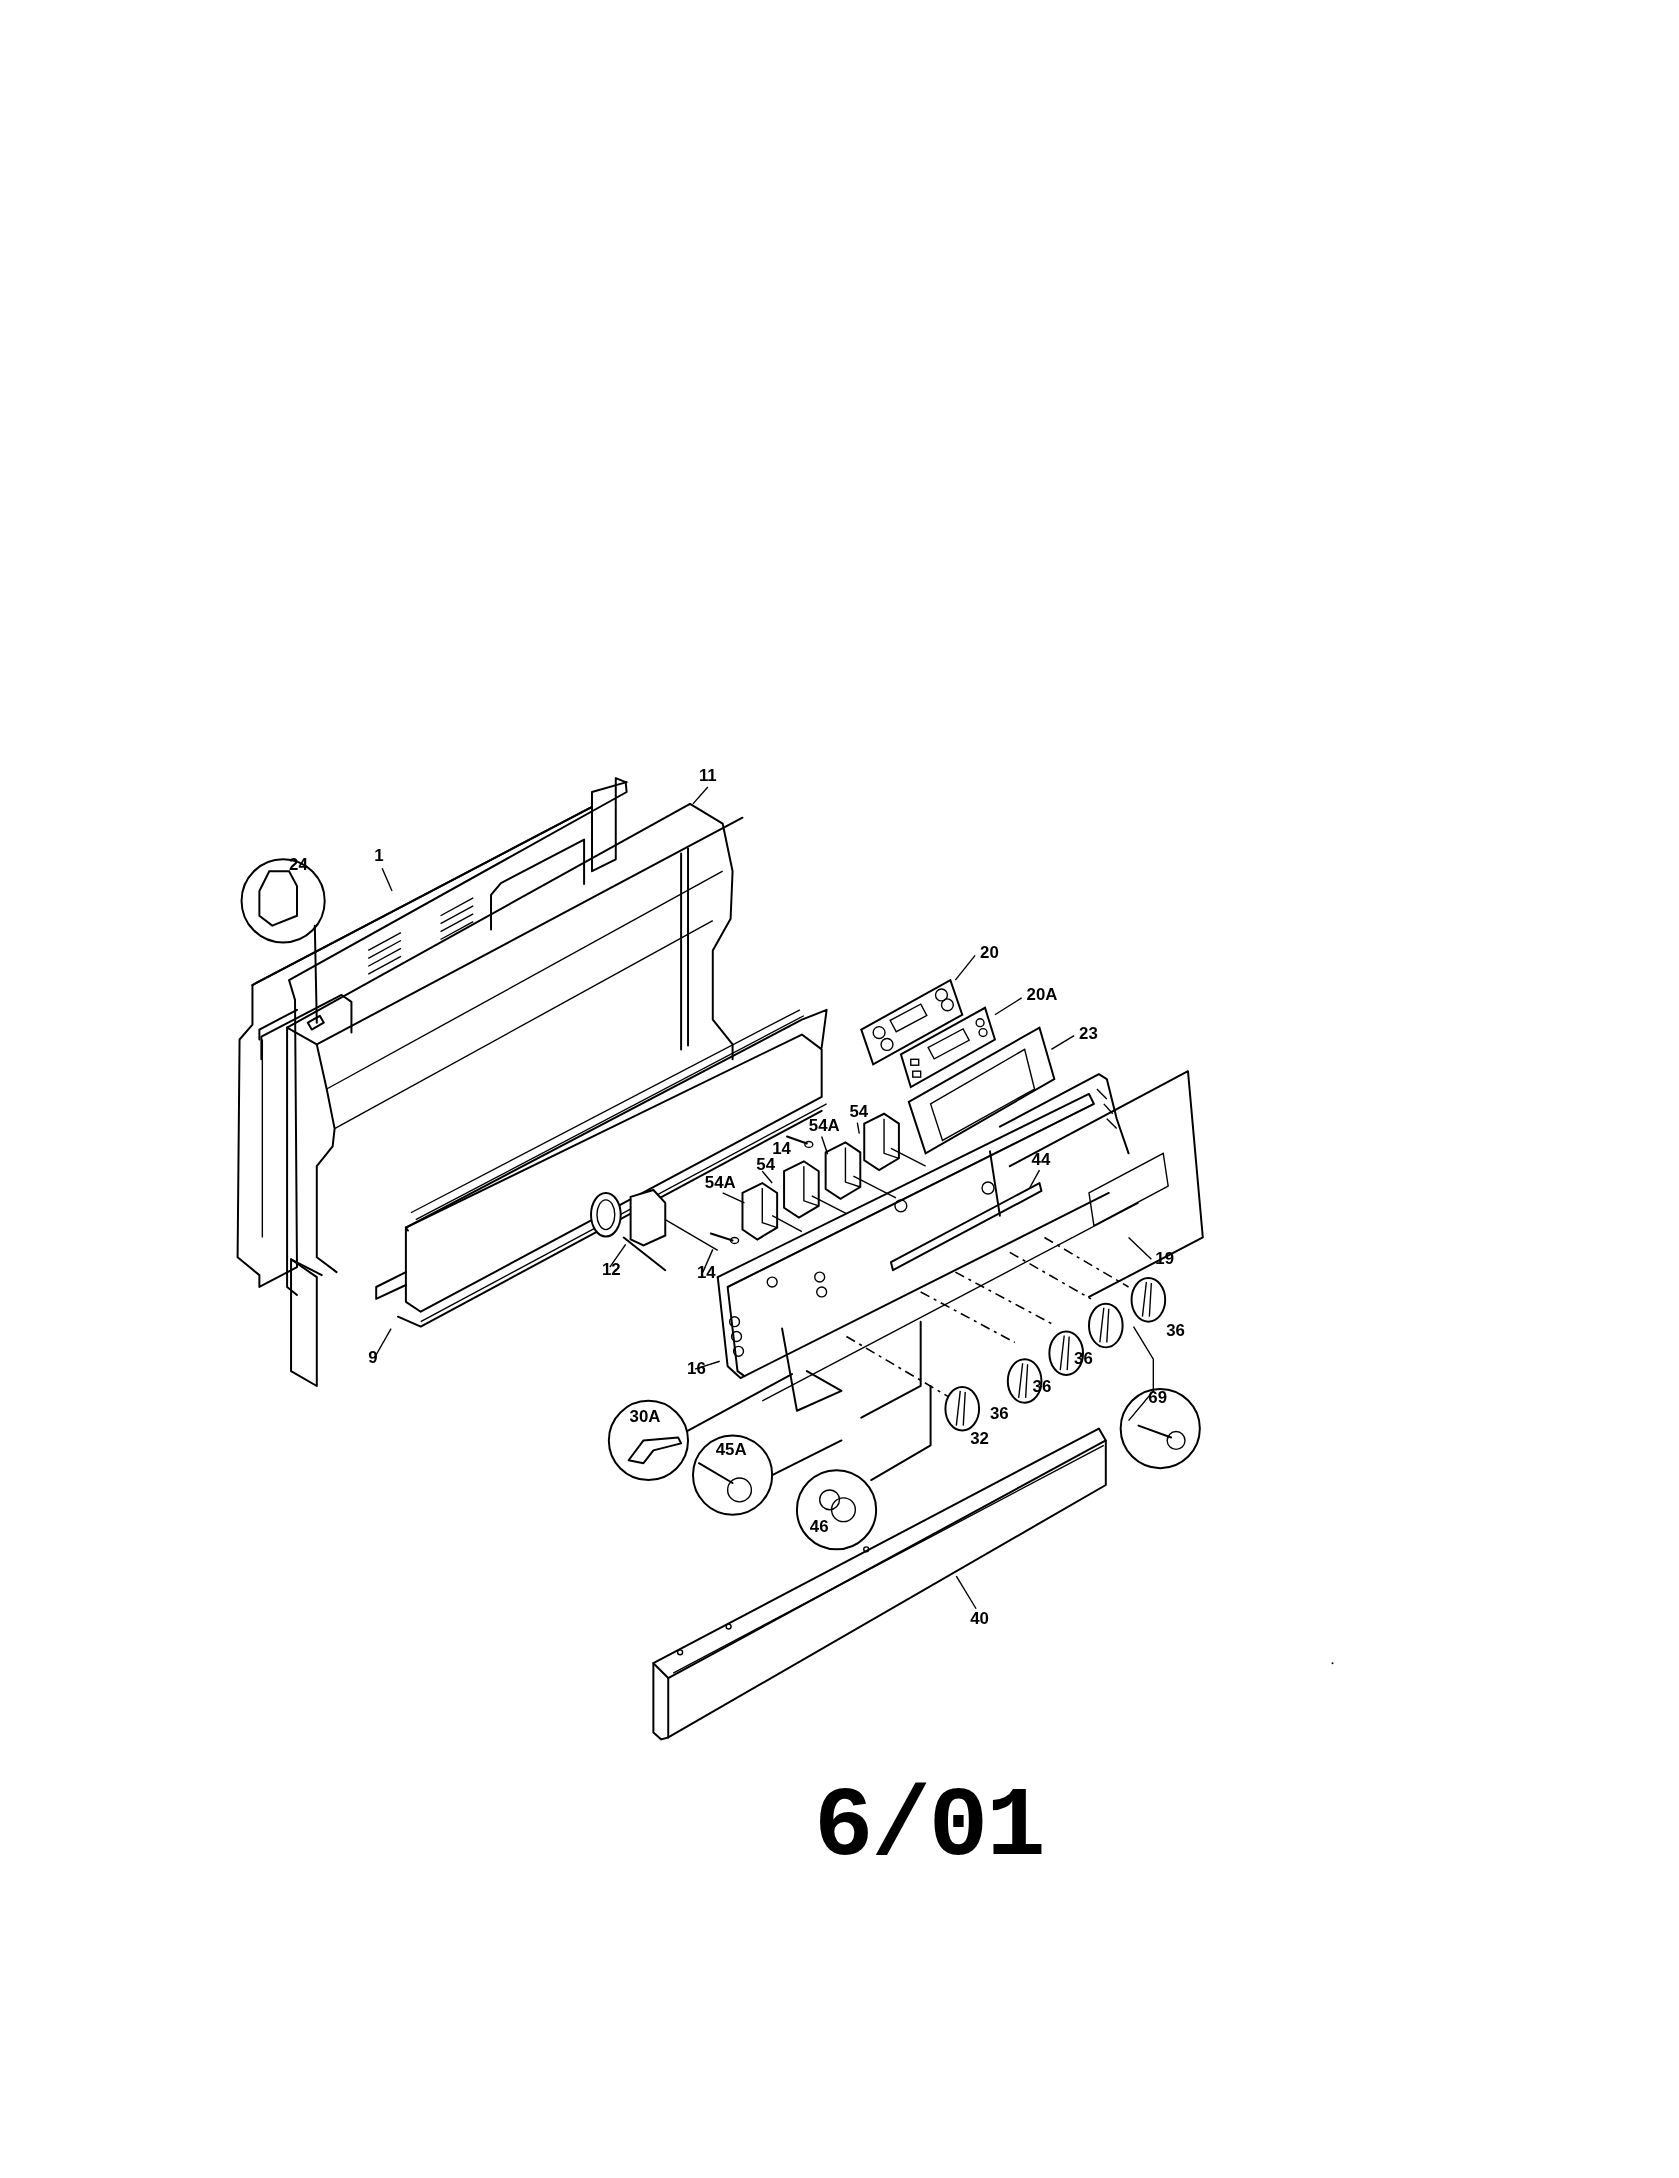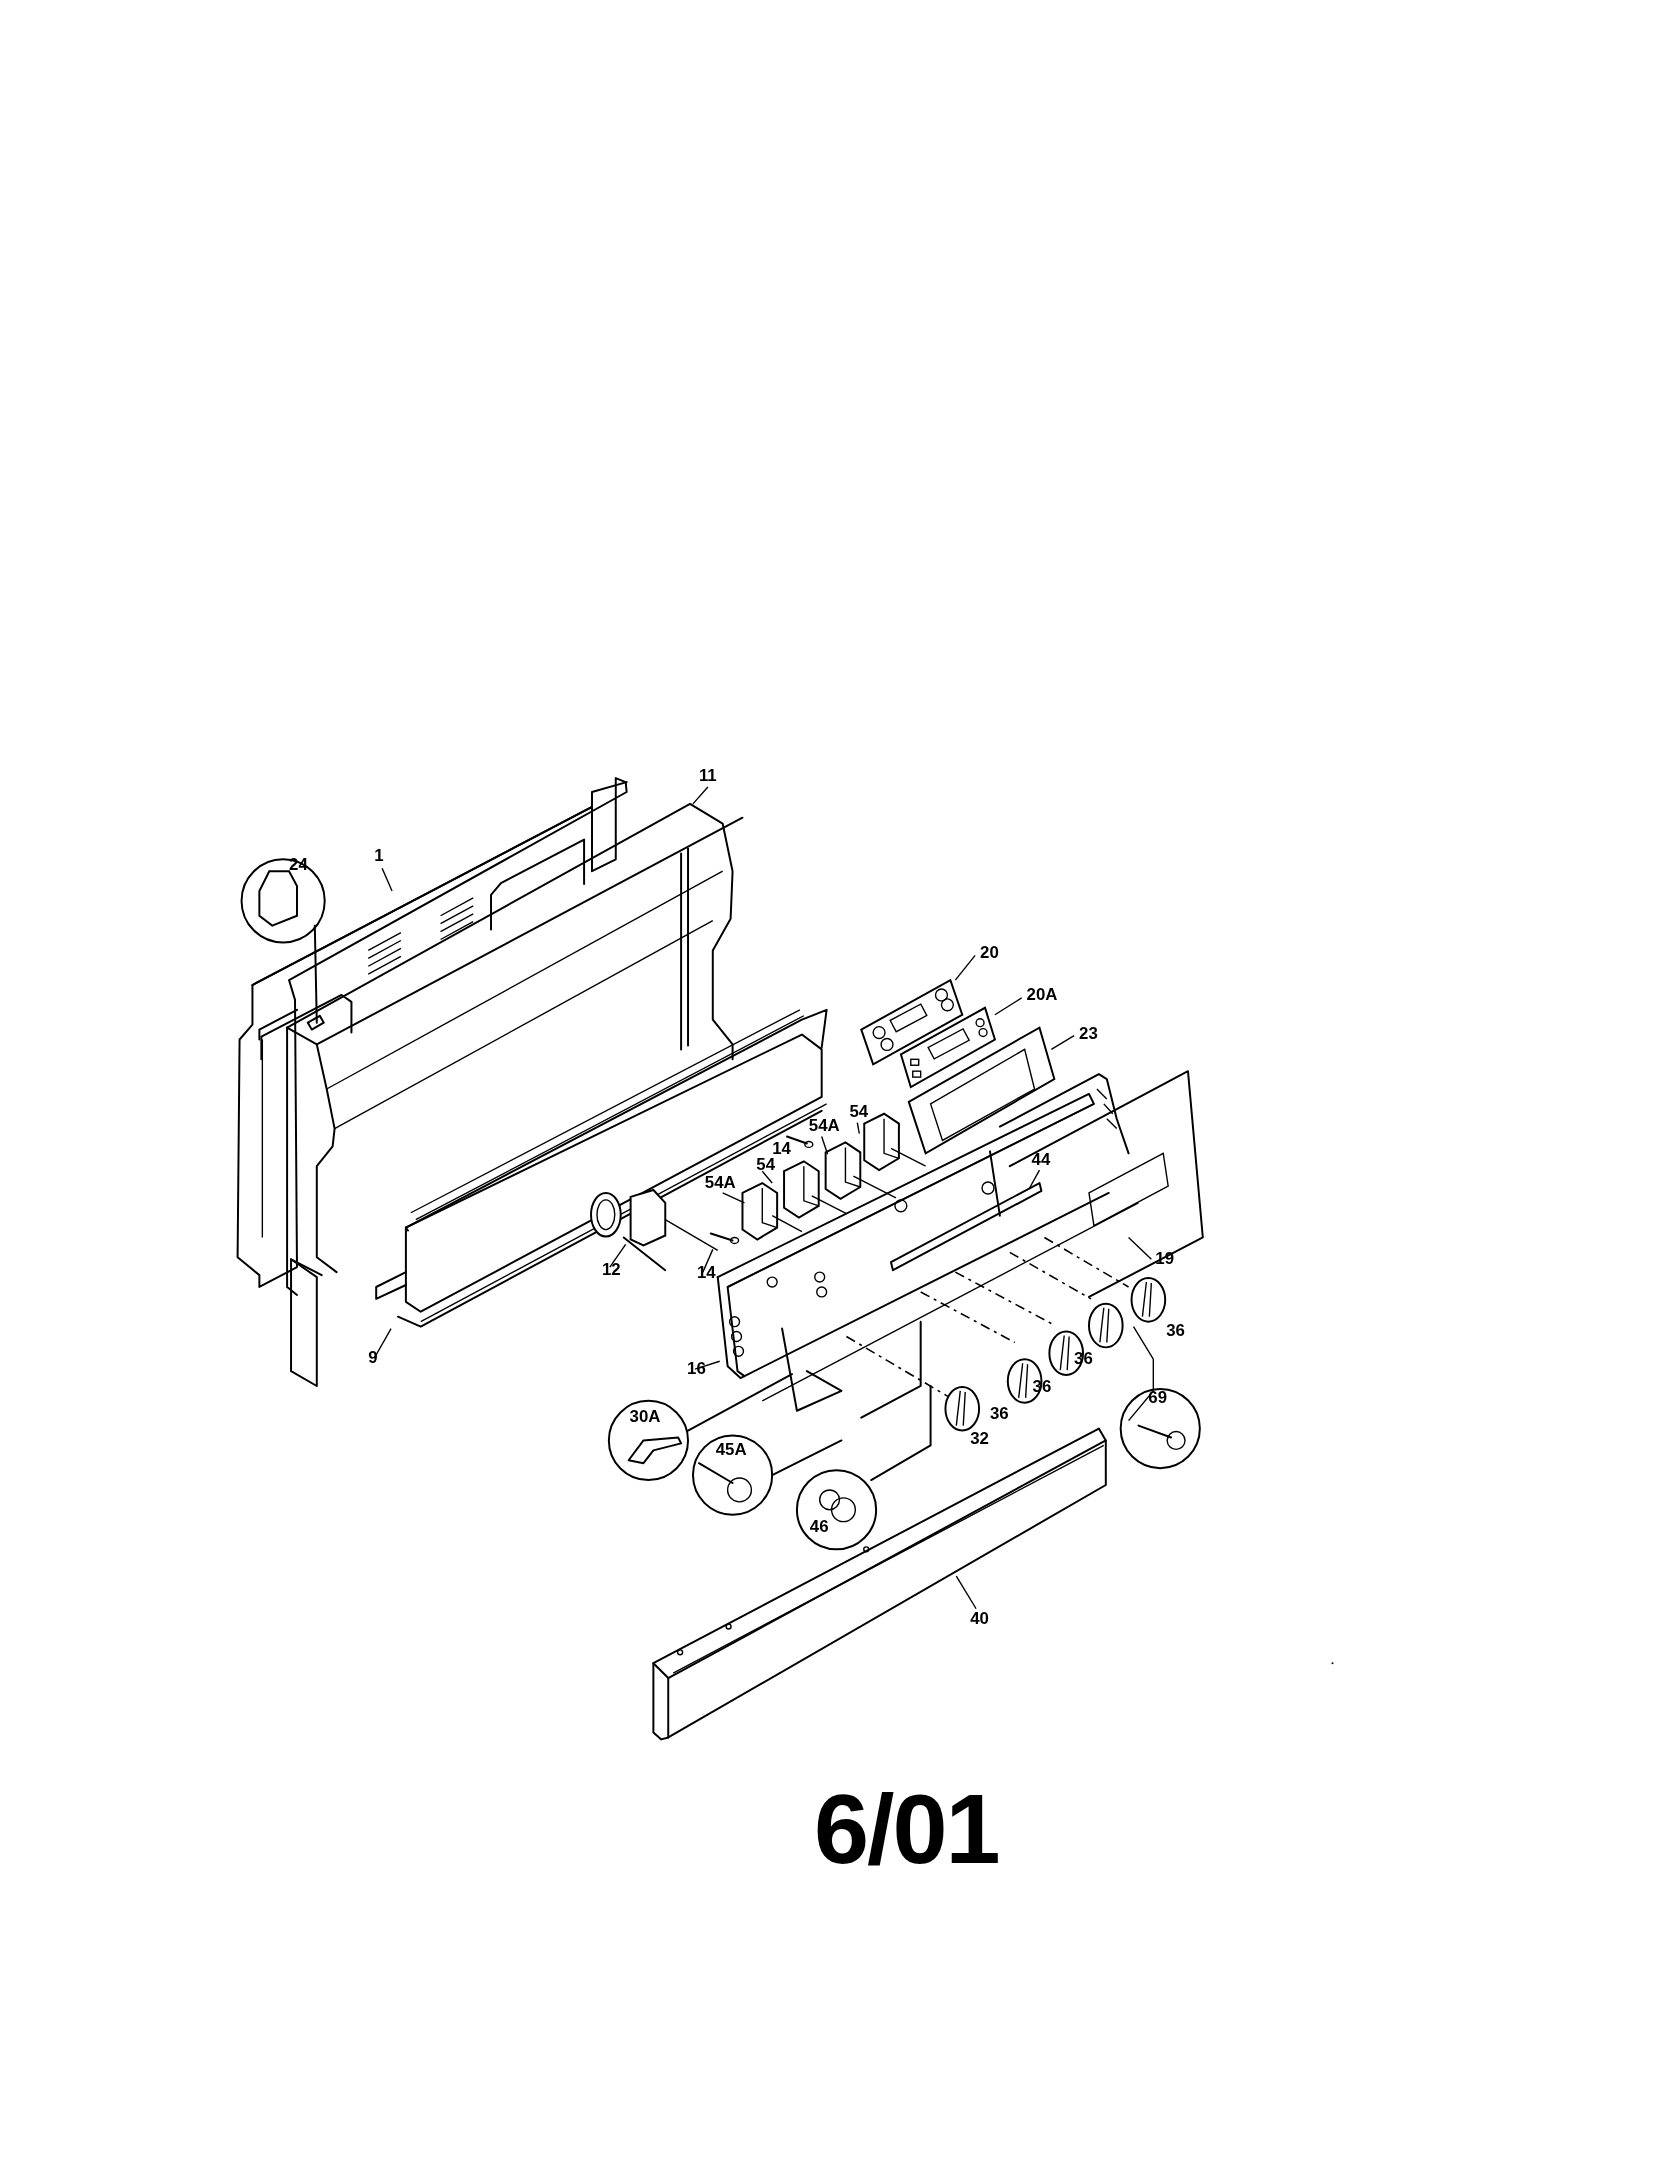--- a/index.html
+++ b/index.html
@@ -3,21 +3,21 @@
 <meta charset="utf-8">
 <style>
   html, body { margin: 0; padding: 0; background: #ffffff; }
   body { width: 1679px; height: 2178px; position: relative; overflow: hidden; font-family: "Liberation Sans", sans-serif; }
   #diagram { position: absolute; left: 0; top: 0; width: 1679px; height: 2178px; }
   .ln { fill: none; stroke: #000; stroke-width: 2; stroke-linejoin: round; stroke-linecap: round; }
   .thin { fill: none; stroke: #000; stroke-width: 1.4; }
   .dash { fill: none; stroke: #000; stroke-width: 1.6; stroke-dasharray: 10 5 3 5; }
   .fillw { fill: #fff; stroke: #000; stroke-width: 2; }
   .lbl { font-family: "Liberation Sans", sans-serif; font-size: 17px; font-weight: bold; fill: #000; }
-  .date { position: absolute; left: 814px; top: 1772px; font-family: Liberation Sans, sans-serif; font-weight: bold; font-size: 99px; color: #000; letter-spacing: -2px; }
+  .date { position: absolute; left: 814px; top: 1772px; font-family: Liberation Mono, monospace; font-weight: bold; font-size: 99px; color: #000; letter-spacing: -2px; }
 </style>
 </head>
 <body>
 
 <svg id="diagram" viewBox="0 0 1696 2200" xmlns="http://www.w3.org/2000/svg">
 
   <g>
     <path class="ln" d="M255 995 L255 1035 L242 1050 L240 1270 L262 1288 L262 1300 L300 1280 L298 1010 L292 990 L633 800 L632 790 L622 786 L622 868 L598 880 L598 815 Z"></path>
     <path class="ln" d="M255 995 L598 815 L598 800 L633 790"></path>
     <path class="thin" d="M265 1050 L265 1250"></path>

